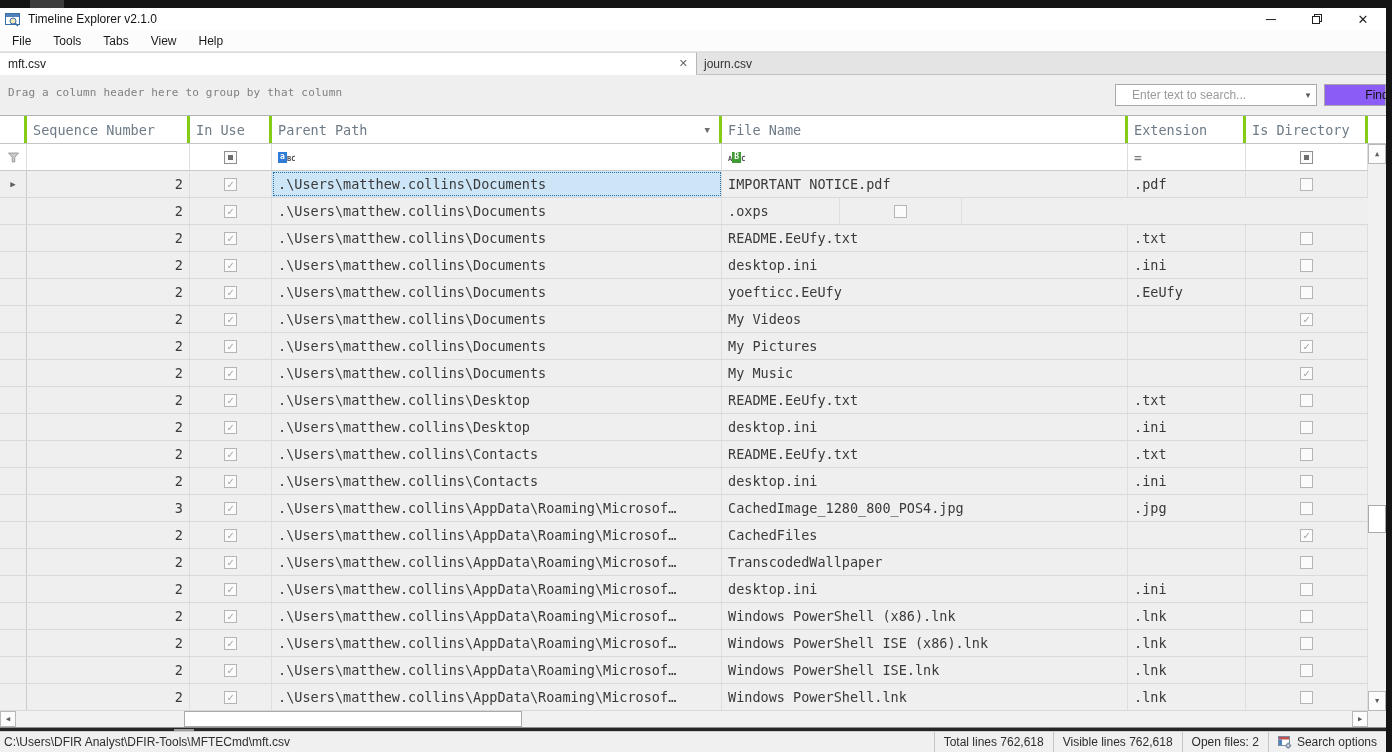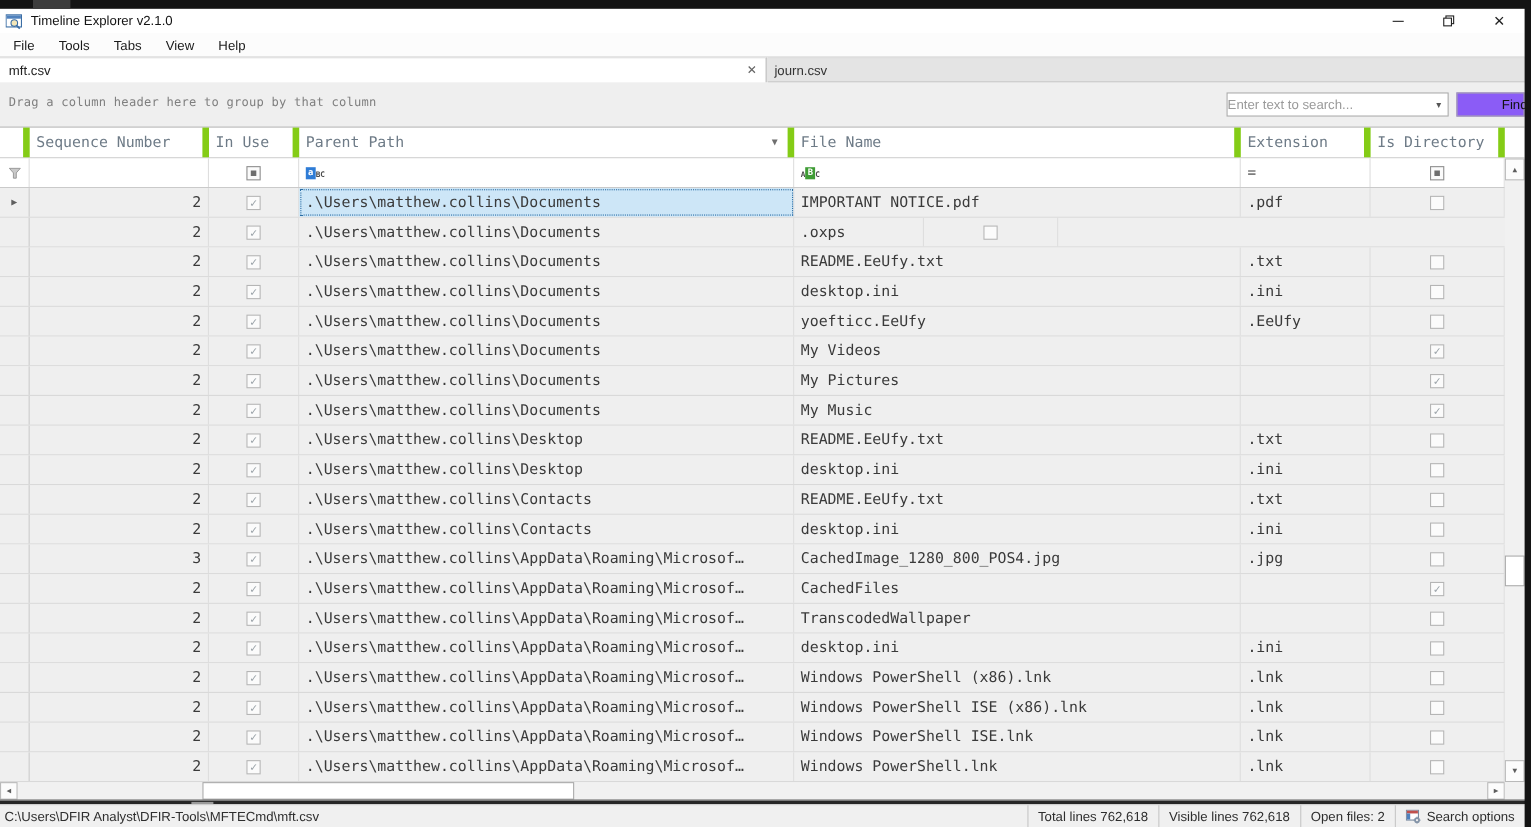--- a/index.html
+++ b/index.html
@@ -37,34 +37,34 @@
   .tab-inactive { position:absolute; left:698px; top:0; width:688px; height:23px; background:#e4e4e4;
                   border-bottom:1px solid #c2c2c2; border-top:1px solid #dcdcdc;
                   display:flex; align-items:center; font-size:12px; color:#333; padding-left:6px; }
 
   
   .grouppanel { position:absolute; left:0; top:75px; width:1386px; height:40px; background:#efefef; }
   .group-hint { position:absolute; left:8px; top:11px; font-family:"DejaVu Sans Mono", monospace;
                 font-size:11px; letter-spacing:0.2px; color:#7f7f7f; white-space:pre; }
   .search-combo { position:absolute; left:1115px; top:9px; width:202px; height:22px; background:#fff;
                   border:1px solid #a9a9a9; display:flex; align-items:center; }
-  .search-combo input { border:none; outline:none; flex:1; height:18px; margin-left:0;
+  .search-combo input { border:none; outline:none; flex:1; height:18px; margin-left:16px;
                         font-family:"Liberation Sans",sans-serif; font-size:12px; color:#444; background:transparent; }
   .search-combo input::placeholder { color:#9a9a9a; }
   .combo-arrow { width:16px; text-align:center; font-size:9px; color:#555; }
   .find-btn { position:absolute; left:1324px; top:9px; width:62px; height:22px; background:#8b5cf6;
               border:1px solid #a9a9a9; font-size:12px; color:#111;
               display:flex; align-items:center; justify-content:center;padding-left:44px; }
 
   
   .grid { position:absolute; left:0; top:115px; width:1386px; height:612px; background:#efefef;
           font-family:"DejaVu Sans Mono", monospace; }
   .ghead { position:absolute; left:0; top:0; width:1386px; height:29px; background:#fff;
            border-top:1px solid #b3b3b3; border-bottom:1px solid #c6c6c6; display:flex; }
-  .hcell { border-right:6px solid #84cc16; display:flex; align-items:center; padding-left:6px;
+  .hcell { border-right:3px solid #84cc16; display:flex; align-items:center; padding-left:6px;
            font-size:13.5px; color:#6e7b87; position:relative; white-space:pre; overflow:hidden; }
   .sort { position:absolute; right:9px; top:9px; font-size:9px; color:#6f6f6f; }
   .col-ind { width:27px; padding:0; }
   .col-seq { width:163px; }
   .col-in_use { width:82px; }
   .col-parent_path { width:450px; }
   .col-file_name { width:406px; }
   .col-extension { width:118px; }
   .col-is_directory { width:122px; }
   .col-fill { width:18px; border-right:none; }

